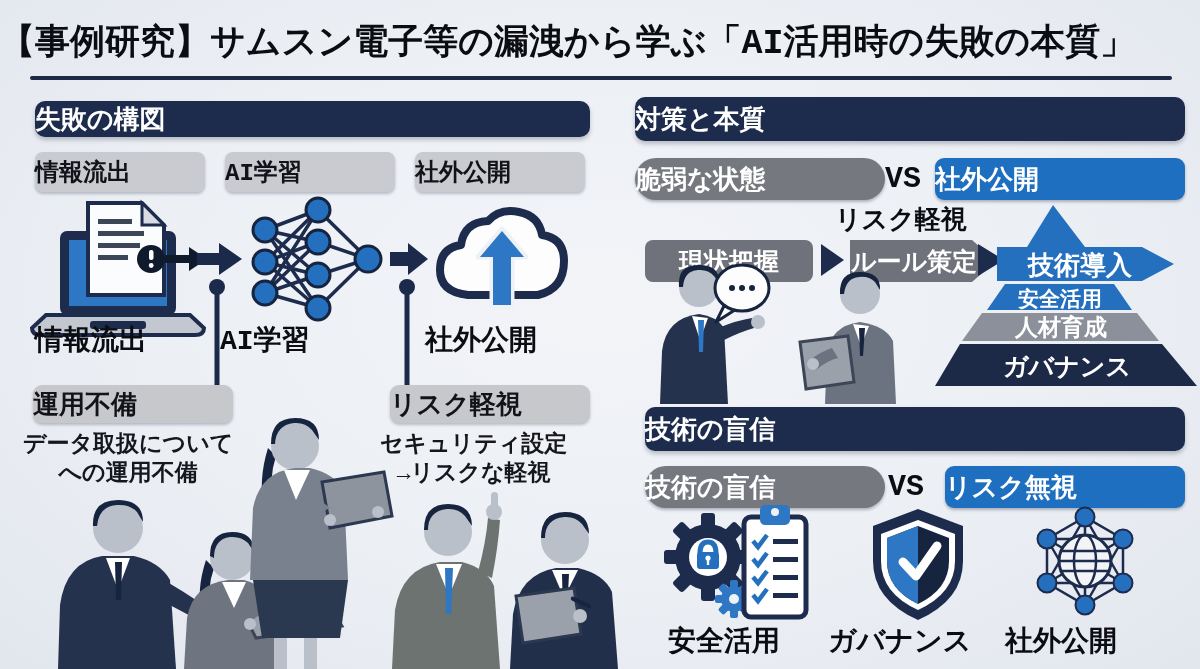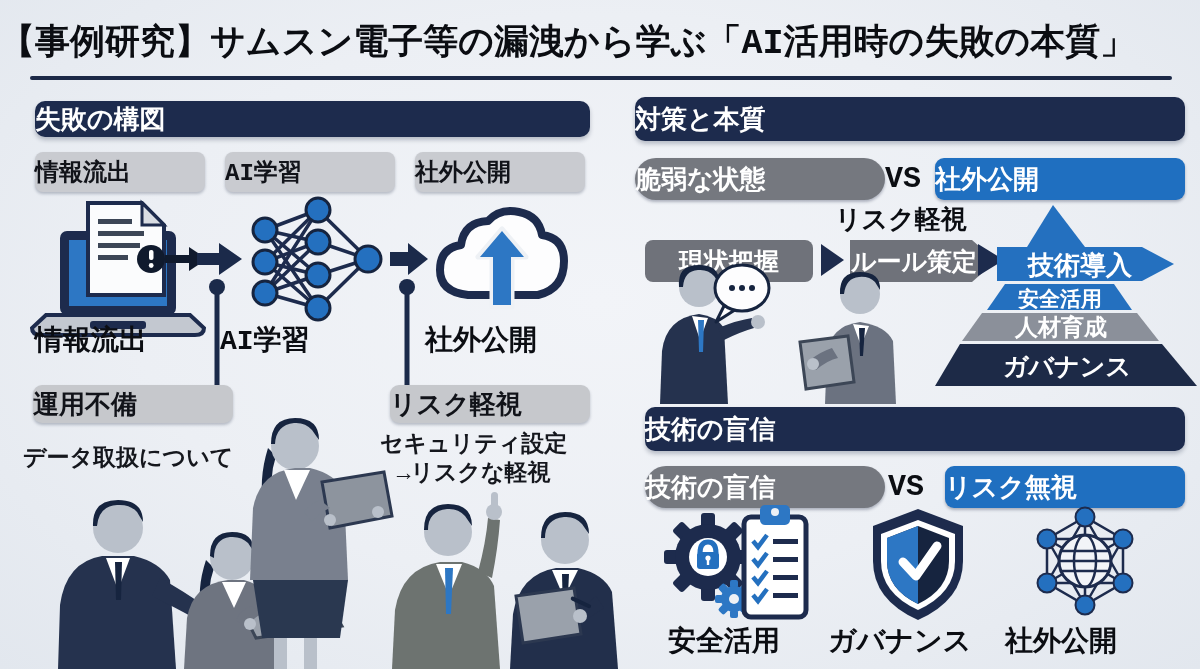--- a/index.html
+++ b/index.html
@@ -121,21 +121,21 @@
     </div>
 
   <div class="abs ctr causebox" style="left:33px;top:385px;width:200px;height:38px;">
     <span>運用不備</span>
     </div>
   <div class="abs ctr causebox" style="left:390px;top:385px;width:200px;height:38px;">
     <span>リスク軽視</span>
     </div>
 
   <div class="abs ctr sub" style="left:23px;top:430px;width:220px;height:60px;">
-    <span><span>データ取扱について</span><br></span>
+    <span><span>データ取扱について</span><br><span>への運用不備</span></span>
   </div>
   <div class="abs ctr sub" style="left:380px;top:430px;width:230px;height:60px;">
     <span><span>セキュリティ設定</span><br><span>→リスクな軽視</span></span>
   </div>
 
   <svg class="abs" style="left:0;top:400px;" width="640" height="269" viewBox="0 0 640 269">
 
     <g>
       <circle cx="118" cy="128" r="25" fill="#b9c0ca"></circle>
       <path d="M93,126 Q92,100 118,100 Q143,100 143,122 L137,112 Q130,104 117,105 Q99,106 97,126 Z" fill="#16243f"></path>

